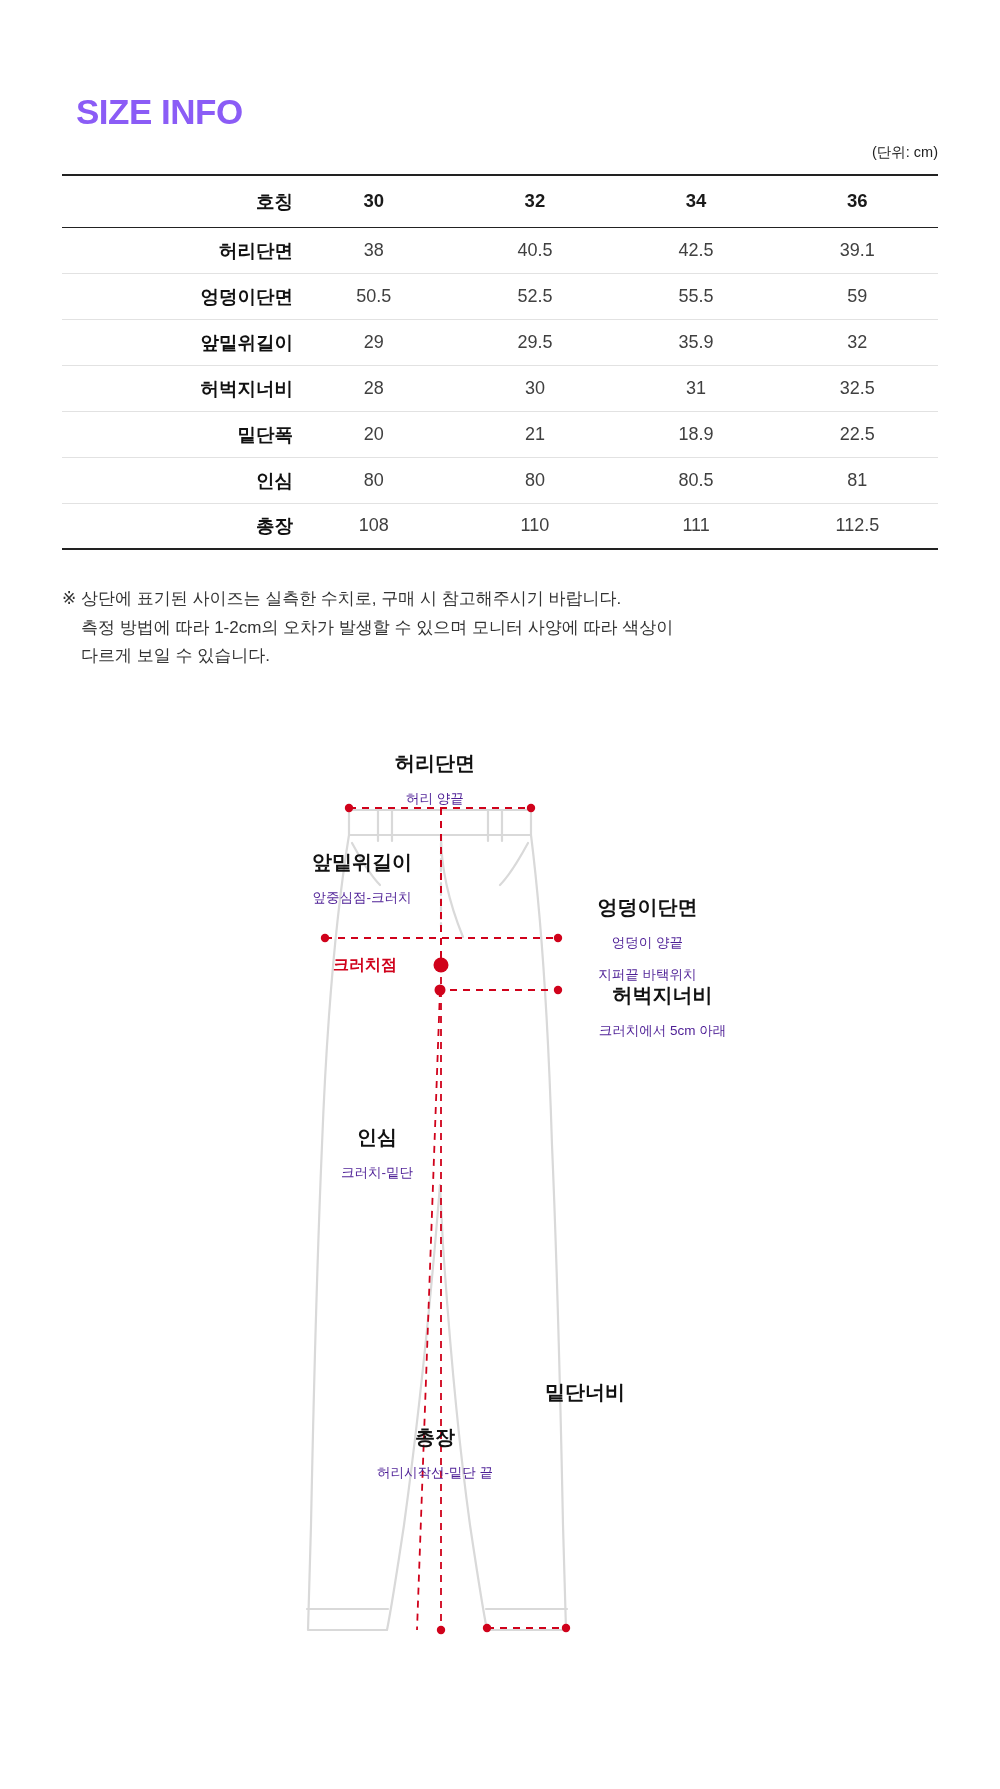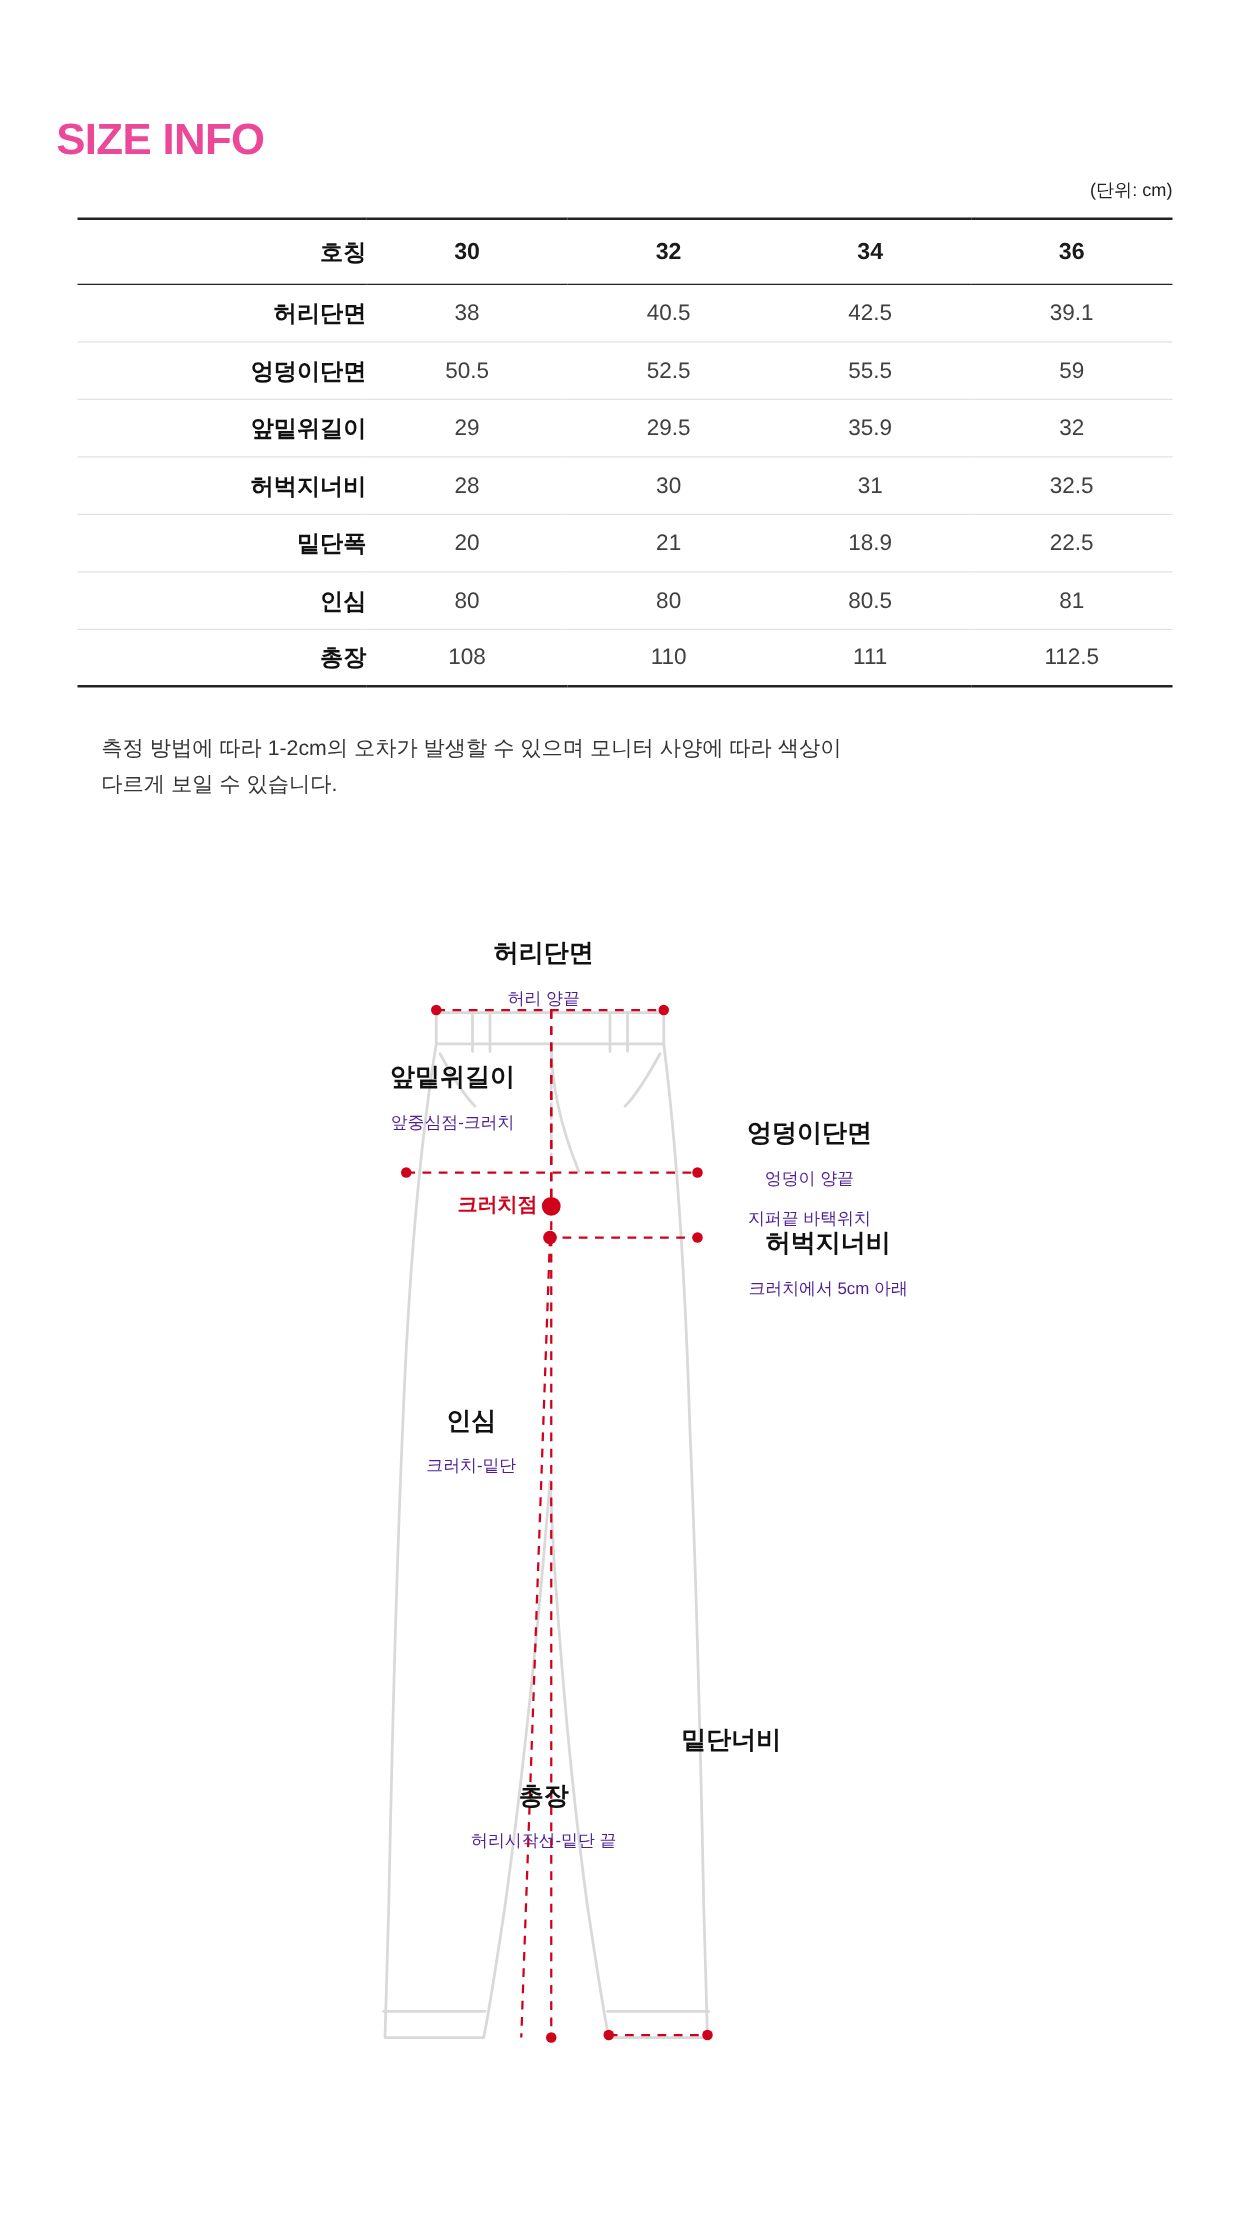--- a/index.html
+++ b/index.html
@@ -19,26 +19,26 @@
   .page {
     position: relative;
     width: 1000px;
     height: 1789px;
     padding: 0 62px;
   }
 
   
   .title {
     position: absolute;
-    left: 45px;
+    left: 76px;
     top: 92px;
     font-size: 35px;
     font-weight: bold;
     letter-spacing: -0.5px;
-    color: #ec4899;
+    color: #8b5cf6;
   }
 
   .unit-note {
     position: absolute;
     right: 62px;
     top: 143px;
     font-size: 14.5px;
     color: #222;
   }
 
@@ -123,21 +123,21 @@
     color: #4c1d95;
     white-space: nowrap;
     margin-top: 14px;
   }
   .d-label.red .main { color: #d0021b; font-size: 16px; }
 
   
   #lbl-waist   { left: 340px; top: 26px;  width: 190px; }
   #lbl-rise    { left: 262px; top: 125px; width: 200px; }
   #lbl-hip     { left: 540px; top: 170px; width: 215px; }
-  #lbl-crotch  { left: 300px; top: 230px; width: 130px; text-align: right; }
+  #lbl-crotch  { left: 300px; top: 230px; width: 130px; }
   #lbl-thigh   { left: 545px; top: 258px; width: 235px; }
   #lbl-inseam  { left: 282px; top: 400px; width: 190px; }
   #lbl-hem     { left: 545px; top: 655px; width: 200px; text-align: left; }
   #lbl-total   { left: 330px; top: 700px; width: 210px; }
 </style>
 </head>
 <body>
 
 <div class="page">
 
@@ -201,20 +201,21 @@
         <td class="col-label">총장</td>
         <td class="col-val">108</td>
         <td class="col-val">110</td>
         <td class="col-val">111</td>
         <td class="col-val">112.5</td>
       </tr>
     </tbody>
   </table>
 
   <div class="notes">
+    <div class="line">※ 상단에 표기된 사이즈는 실측한 수치로, 구매 시 참고해주시기 바랍니다.</div>
     <div class="line indent">측정 방법에 따라 1-2cm의 오차가 발생할 수 있으며 모니터 사양에 따라 색상이</div>
     <div class="line indent">다르게 보일 수 있습니다.</div>
   </div>
 
   <div class="diagram">
 
     <svg width="1000" height="1010" viewBox="0 0 1000 1010">
       <g fill="none" stroke="#d9d9d9" stroke-width="2.2" stroke-linejoin="round" stroke-linecap="round">
 
         <path d="M349,85 L349,110 L531,110 L531,85 Z"></path>

